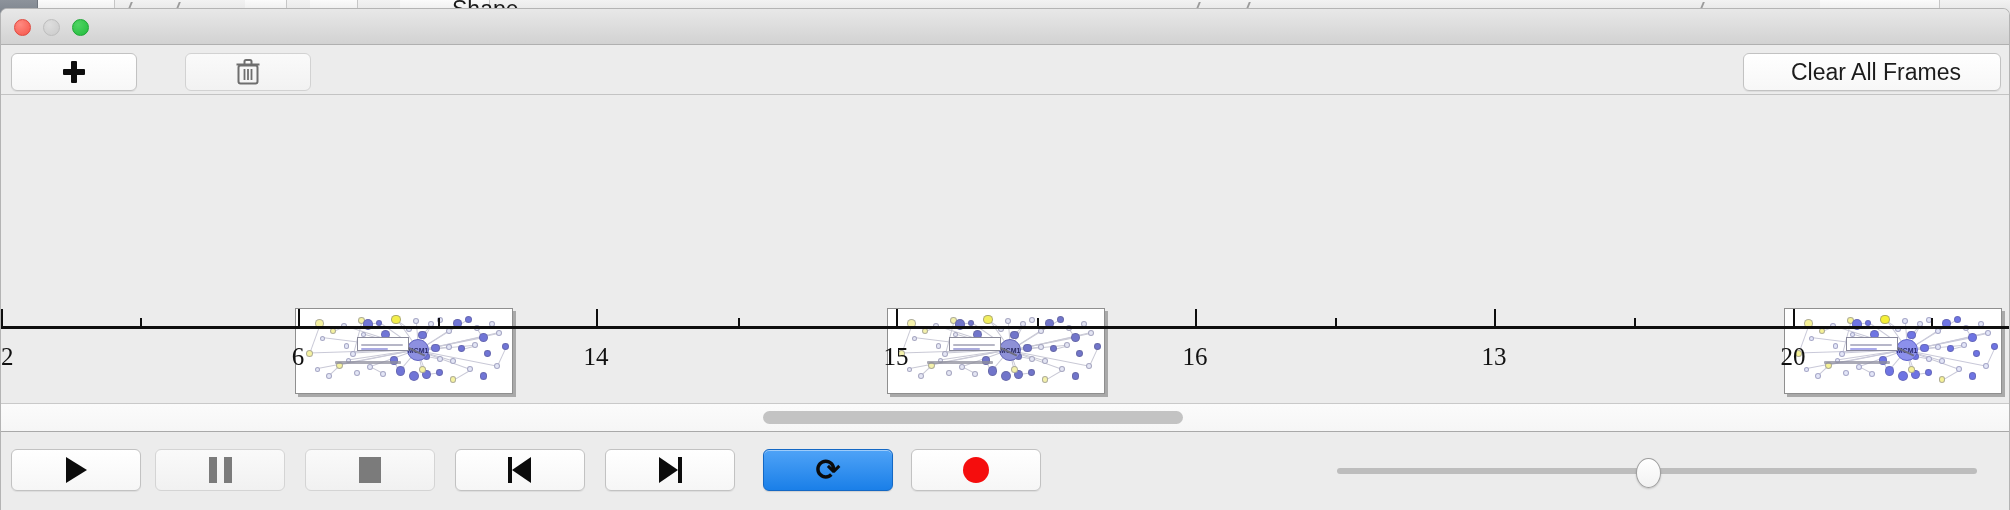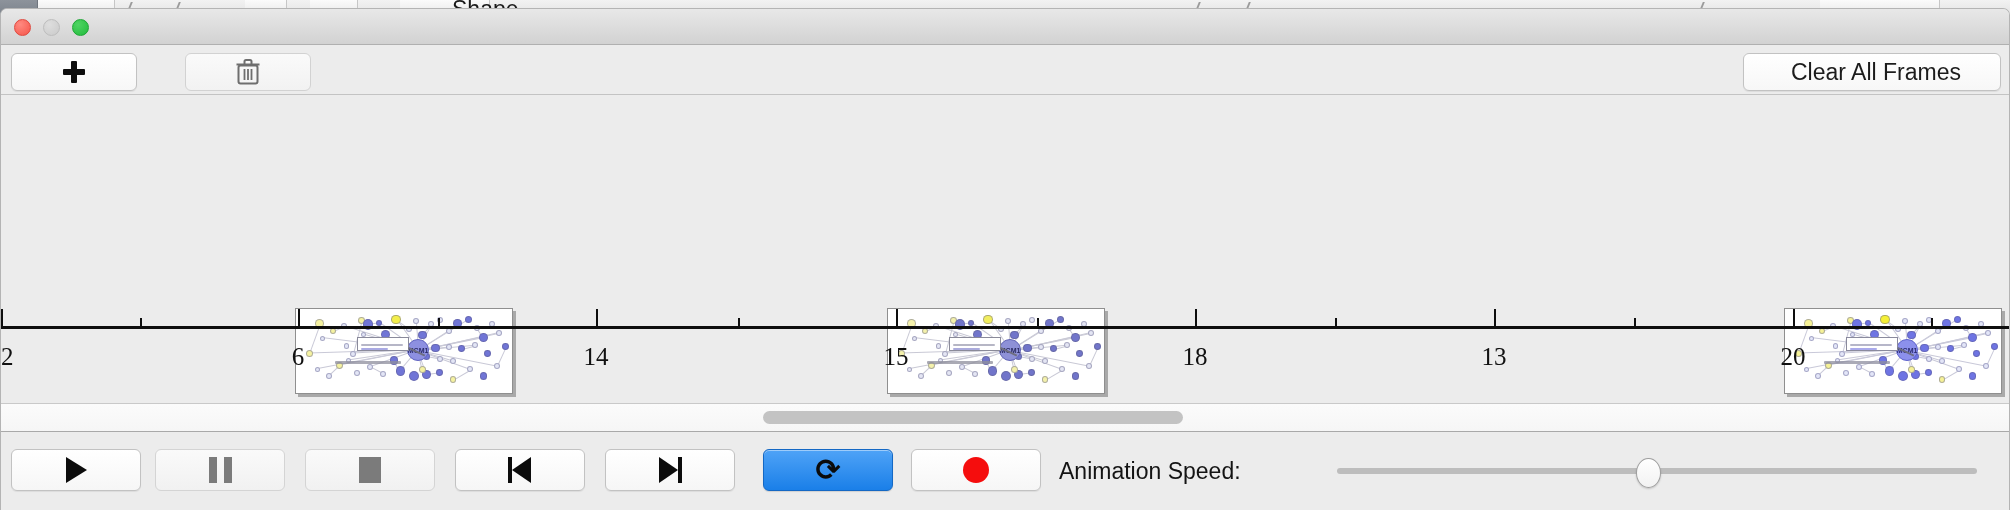--- a/index.html
+++ b/index.html
@@ -580,21 +580,21 @@
         <div class="tick minor" style="left: 1036px;"></div>
         <div class="tick minor" style="left: 1334px;"></div>
         <div class="tick minor" style="left: 1633px;"></div>
         <div class="tick minor" style="left: 1930px;"></div>
       </div>
     <div id="labels-host">
         <div class="tick-label" style="left: 0px;">12</div>
         <div class="tick-label" style="left: 297px;">6</div>
         <div class="tick-label" style="left: 595px;">14</div>
         <div class="tick-label" style="left: 895px;">15</div>
-        <div class="tick-label" style="left: 1194px;">18</div>
+        <div class="tick-label" style="left: 1194px;">16</div>
         <div class="tick-label" style="left: 1493px;">13</div>
         <div class="tick-label" style="left: 1792px;">20</div>
       </div>
 
   </div>
 
   <div class="scrollbar">
     <div class="scroll-thumb" id="scroll-thumb" style="left: 762px; width: 420px;"></div>
   </div>
 
@@ -618,18 +618,17 @@
         <div class="tbtn" style="left: 604px;">
           <span class="gl-next"></span>
         </div>
         <div class="tbtn active" style="left: 762px;">
           <span class="gl-loop">⟳</span>
         </div>
         <div class="tbtn" style="left: 910px;">
           <span class="gl-rec"></span>
         </div>
       </div>
-    <div class="speed-label" id="speed-label" style="left: 1058px;">Animation Speed:</div>
     <div class="slider" id="speed-slider" style="left: 1336px; width: 640px;"></div>
     <div class="slider-thumb" id="speed-thumb" style="left: 1635px;"></div>
   </div>
 
 </div>
 
 </body></html>

